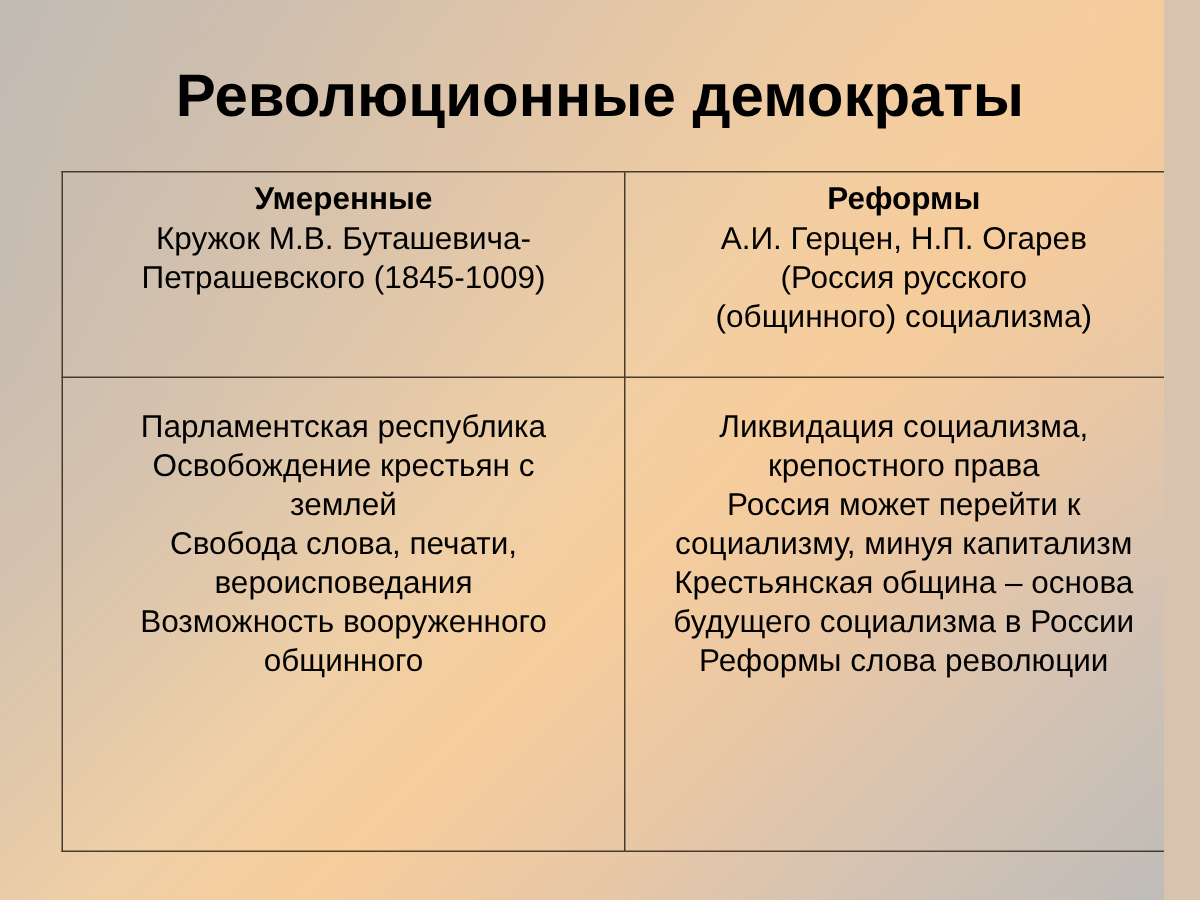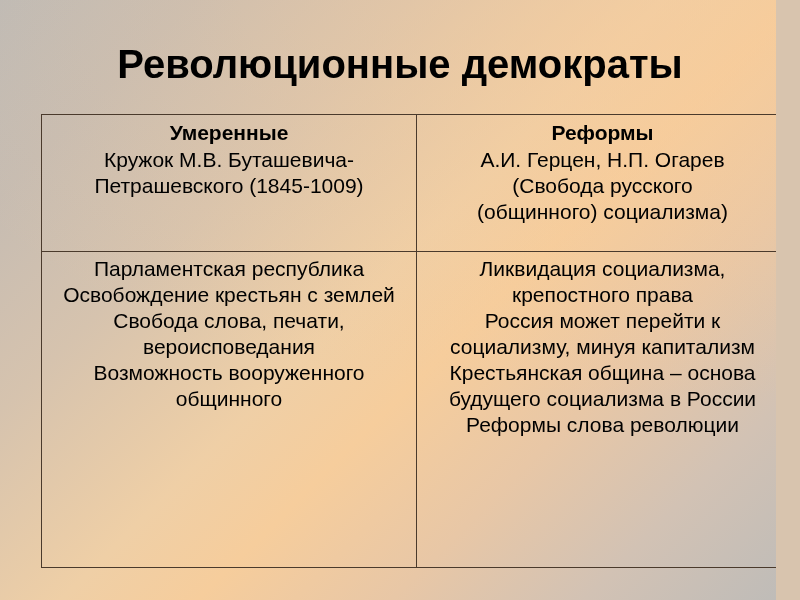--- a/index.html
+++ b/index.html
@@ -92,21 +92,21 @@
   .cell-line {
     margin: 0;
     font-size: 21px;
     line-height: 26px;
   }
   
   .row-head td { height: 126px; }
   .row-body td { height: 305px; }
 
   .body-list {
-    margin: 0;
+    margin: 16px;
     padding: 0;
     list-style: none;
   }
   .body-list li {
     margin: 0;
     padding: 0;
     font-size: 21px;
     line-height: 26px;
     text-align: center;
   }
@@ -124,21 +124,21 @@
 
       <tr class="row-head">
         <td class="col-left">
           <div class="cell-head-title">Умеренные</div>
           <div class="cell-line">Кружок М.В. Буташевича-</div>
           <div class="cell-line">Петрашевского (1845-1009)</div>
         </td>
         <td class="col-right">
           <div class="cell-head-title">Реформы</div>
           <div class="cell-line">А.И. Герцен, Н.П. Огарев</div>
-          <div class="cell-line">(Свобода русского</div>
+          <div class="cell-line">(Россия русского</div>
           <div class="cell-line">(общинного) социализма)</div>
         </td>
       </tr>
 
       <tr class="row-body">
         <td class="col-left">
           <ul class="body-list">
             <li class="left-first">Парламентская республика</li>
             <li>Освобождение крестьян с землей</li>
             <li>Свобода слова, печати, вероисповедания</li>

